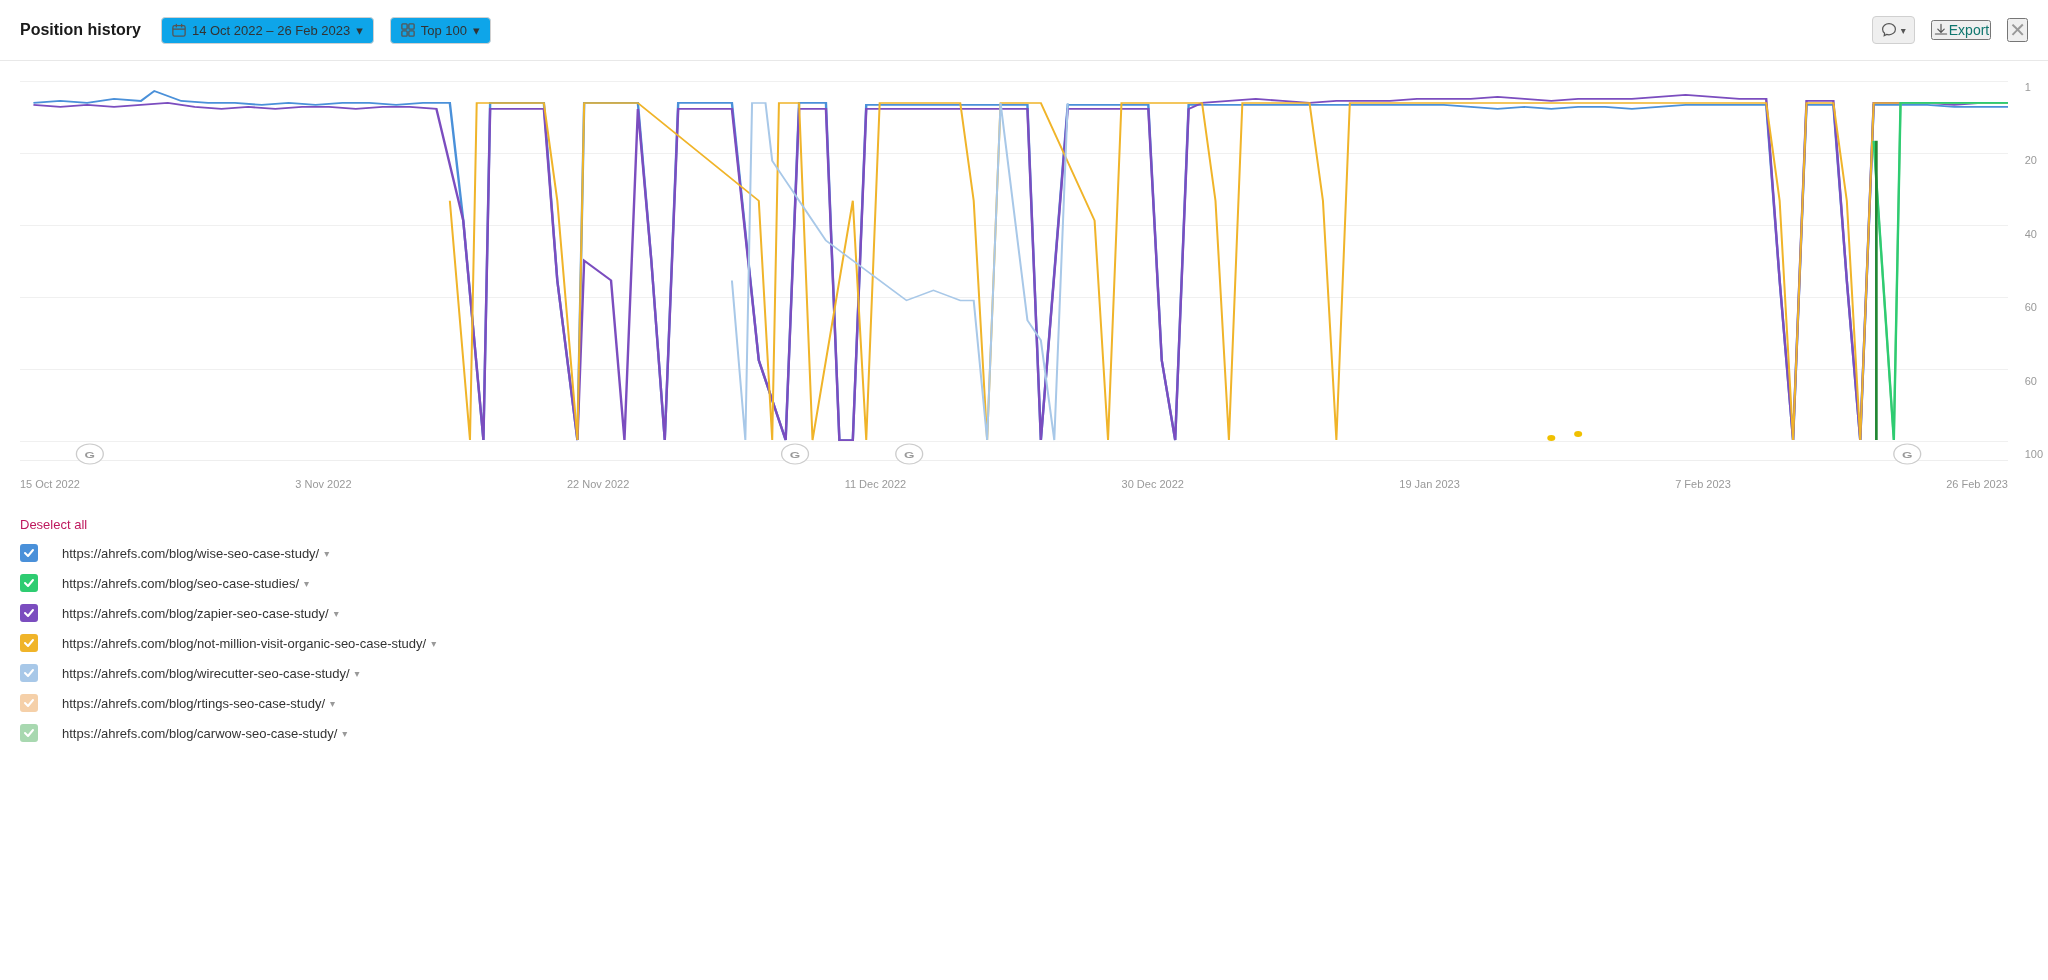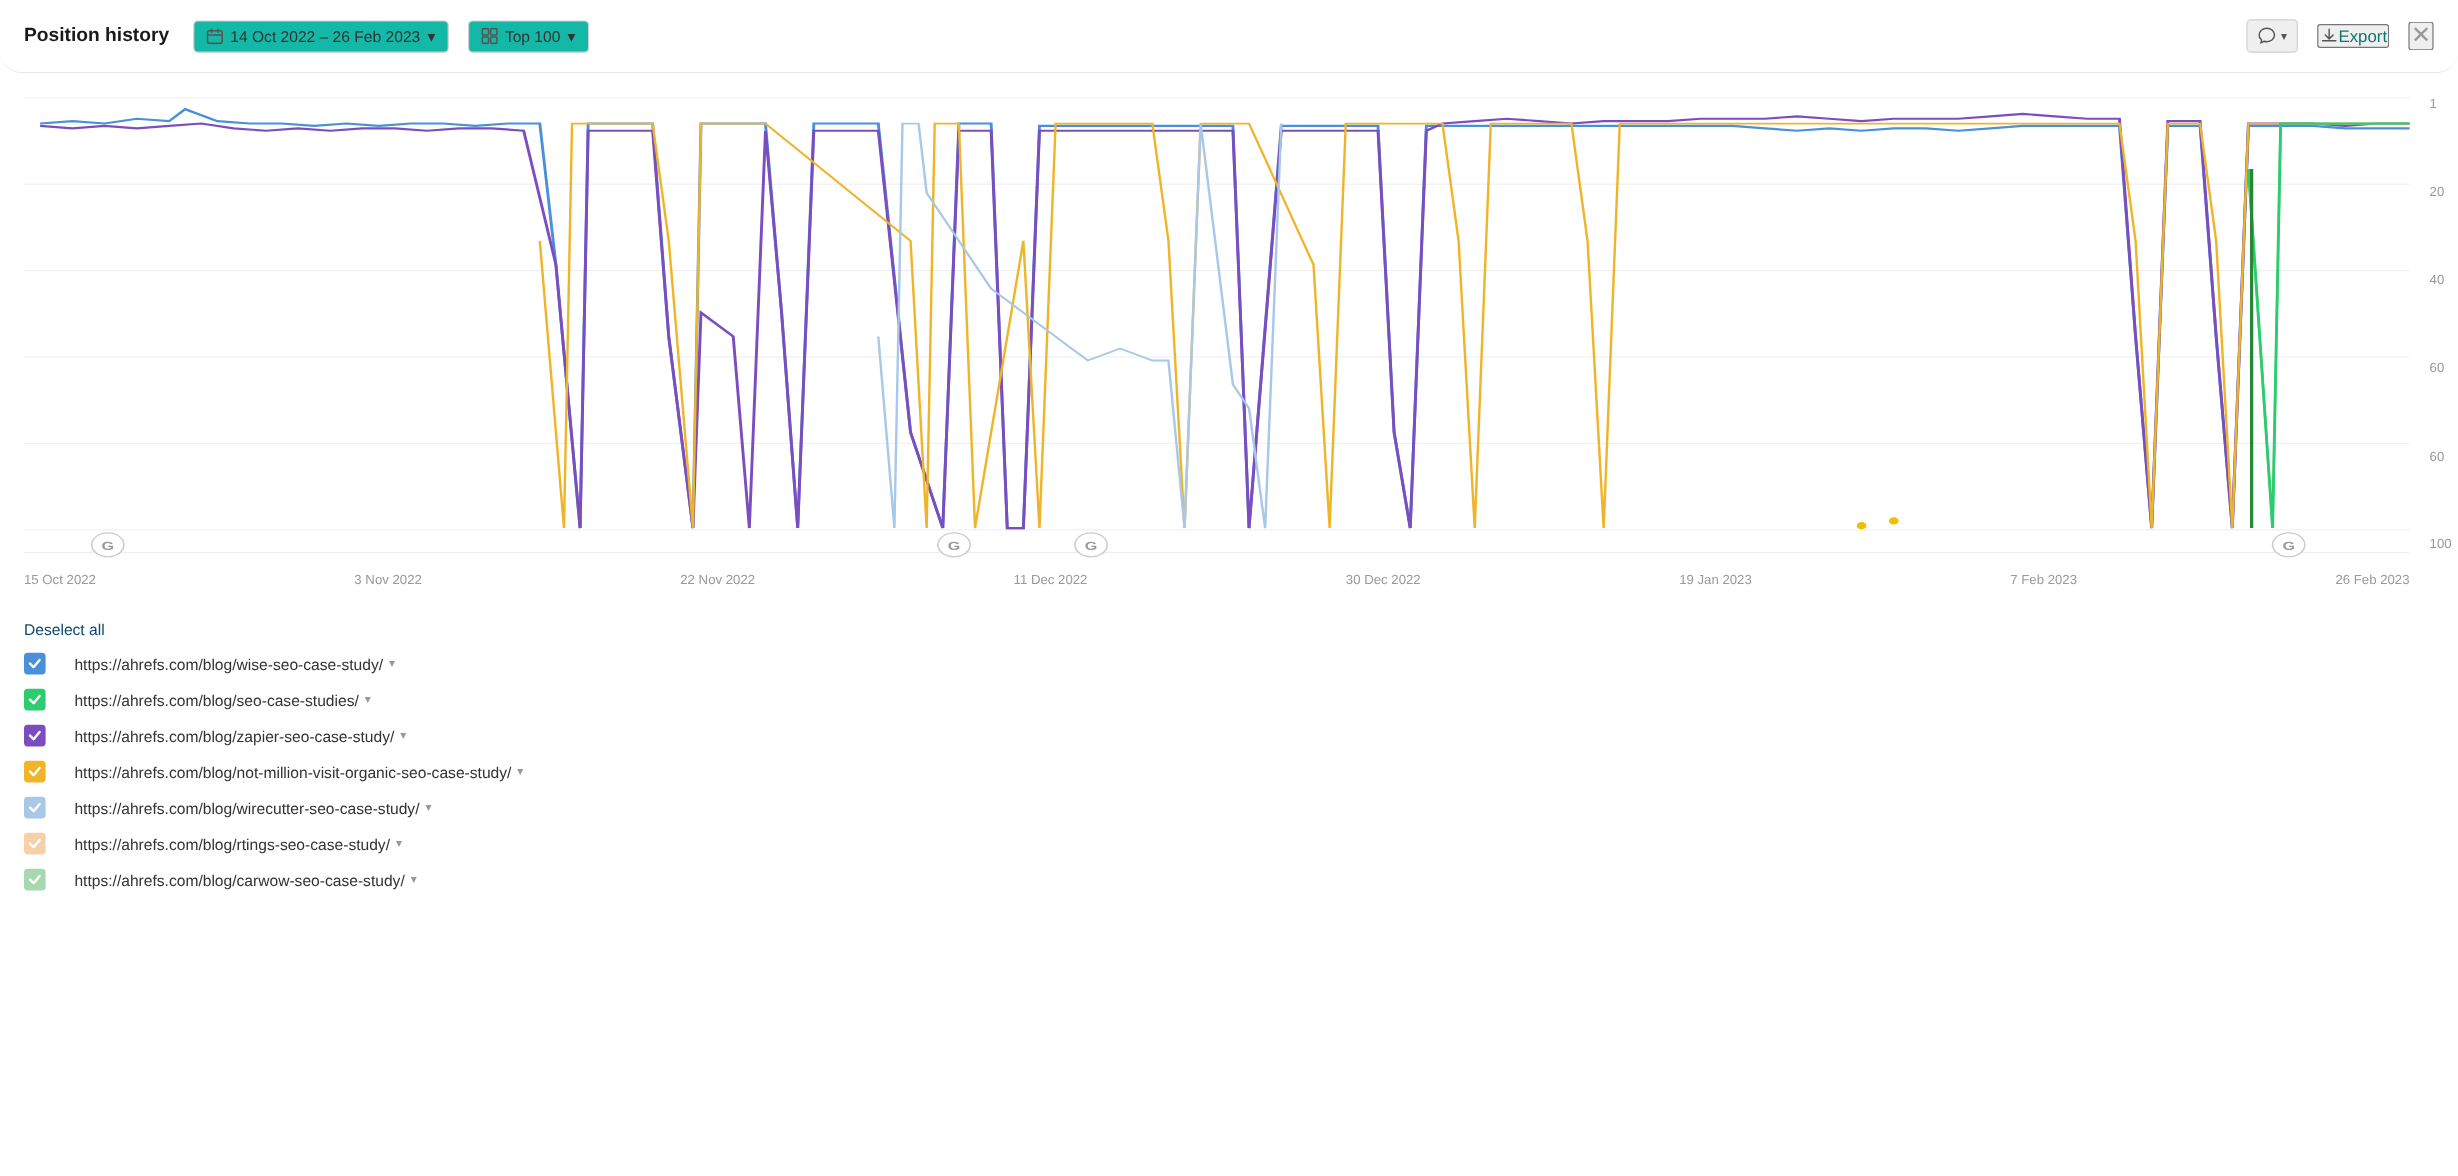--- a/index.html
+++ b/index.html
@@ -9,21 +9,20 @@
       color: #1a1a1a;
       font-size: 14px;
     }
 
     .header {
       display: flex;
       align-items: center;
       padding: 16px 20px;
       border-bottom: 1px solid #e8e8e8;
       gap: 20px;
-      border-radius: 18px;
     }
 
     .header-title {
       font-weight: 700;
       font-size: 16px;
       white-space: nowrap;
     }
 
     .header-controls {
       display: flex;
@@ -32,21 +31,21 @@
       flex: 1;
     }
 
     .date-range-btn, .top100-btn {
       display: flex;
       align-items: center;
       gap: 6px;
       padding: 5px 10px;
       border: 1px solid #d0d0d0;
       border-radius: 4px;
-      background: #14b8a6;
+      background: #0ea5e9;
       cursor: pointer;
       font-size: 13px;
       color: #333;
     }
 
     .header-right {
       display: flex;
       align-items: center;
       gap: 16px;
       margin-left: auto;
@@ -134,21 +133,21 @@
       top: 0; left: 0;
       width: 100%; height: 100%;
       overflow: visible;
     }
 
     .legend-area {
       padding: 16px 20px;
     }
 
     .deselect-all {
-      color: #0c4a6e;
+      color: #be185d;
       margin-bottom: 12px;
       cursor: pointer;
       font-size: 13px;
     }
 
     .legend-item {
       display: flex;
       align-items: center;
       gap: 24px;
       margin-bottom: 12px;

